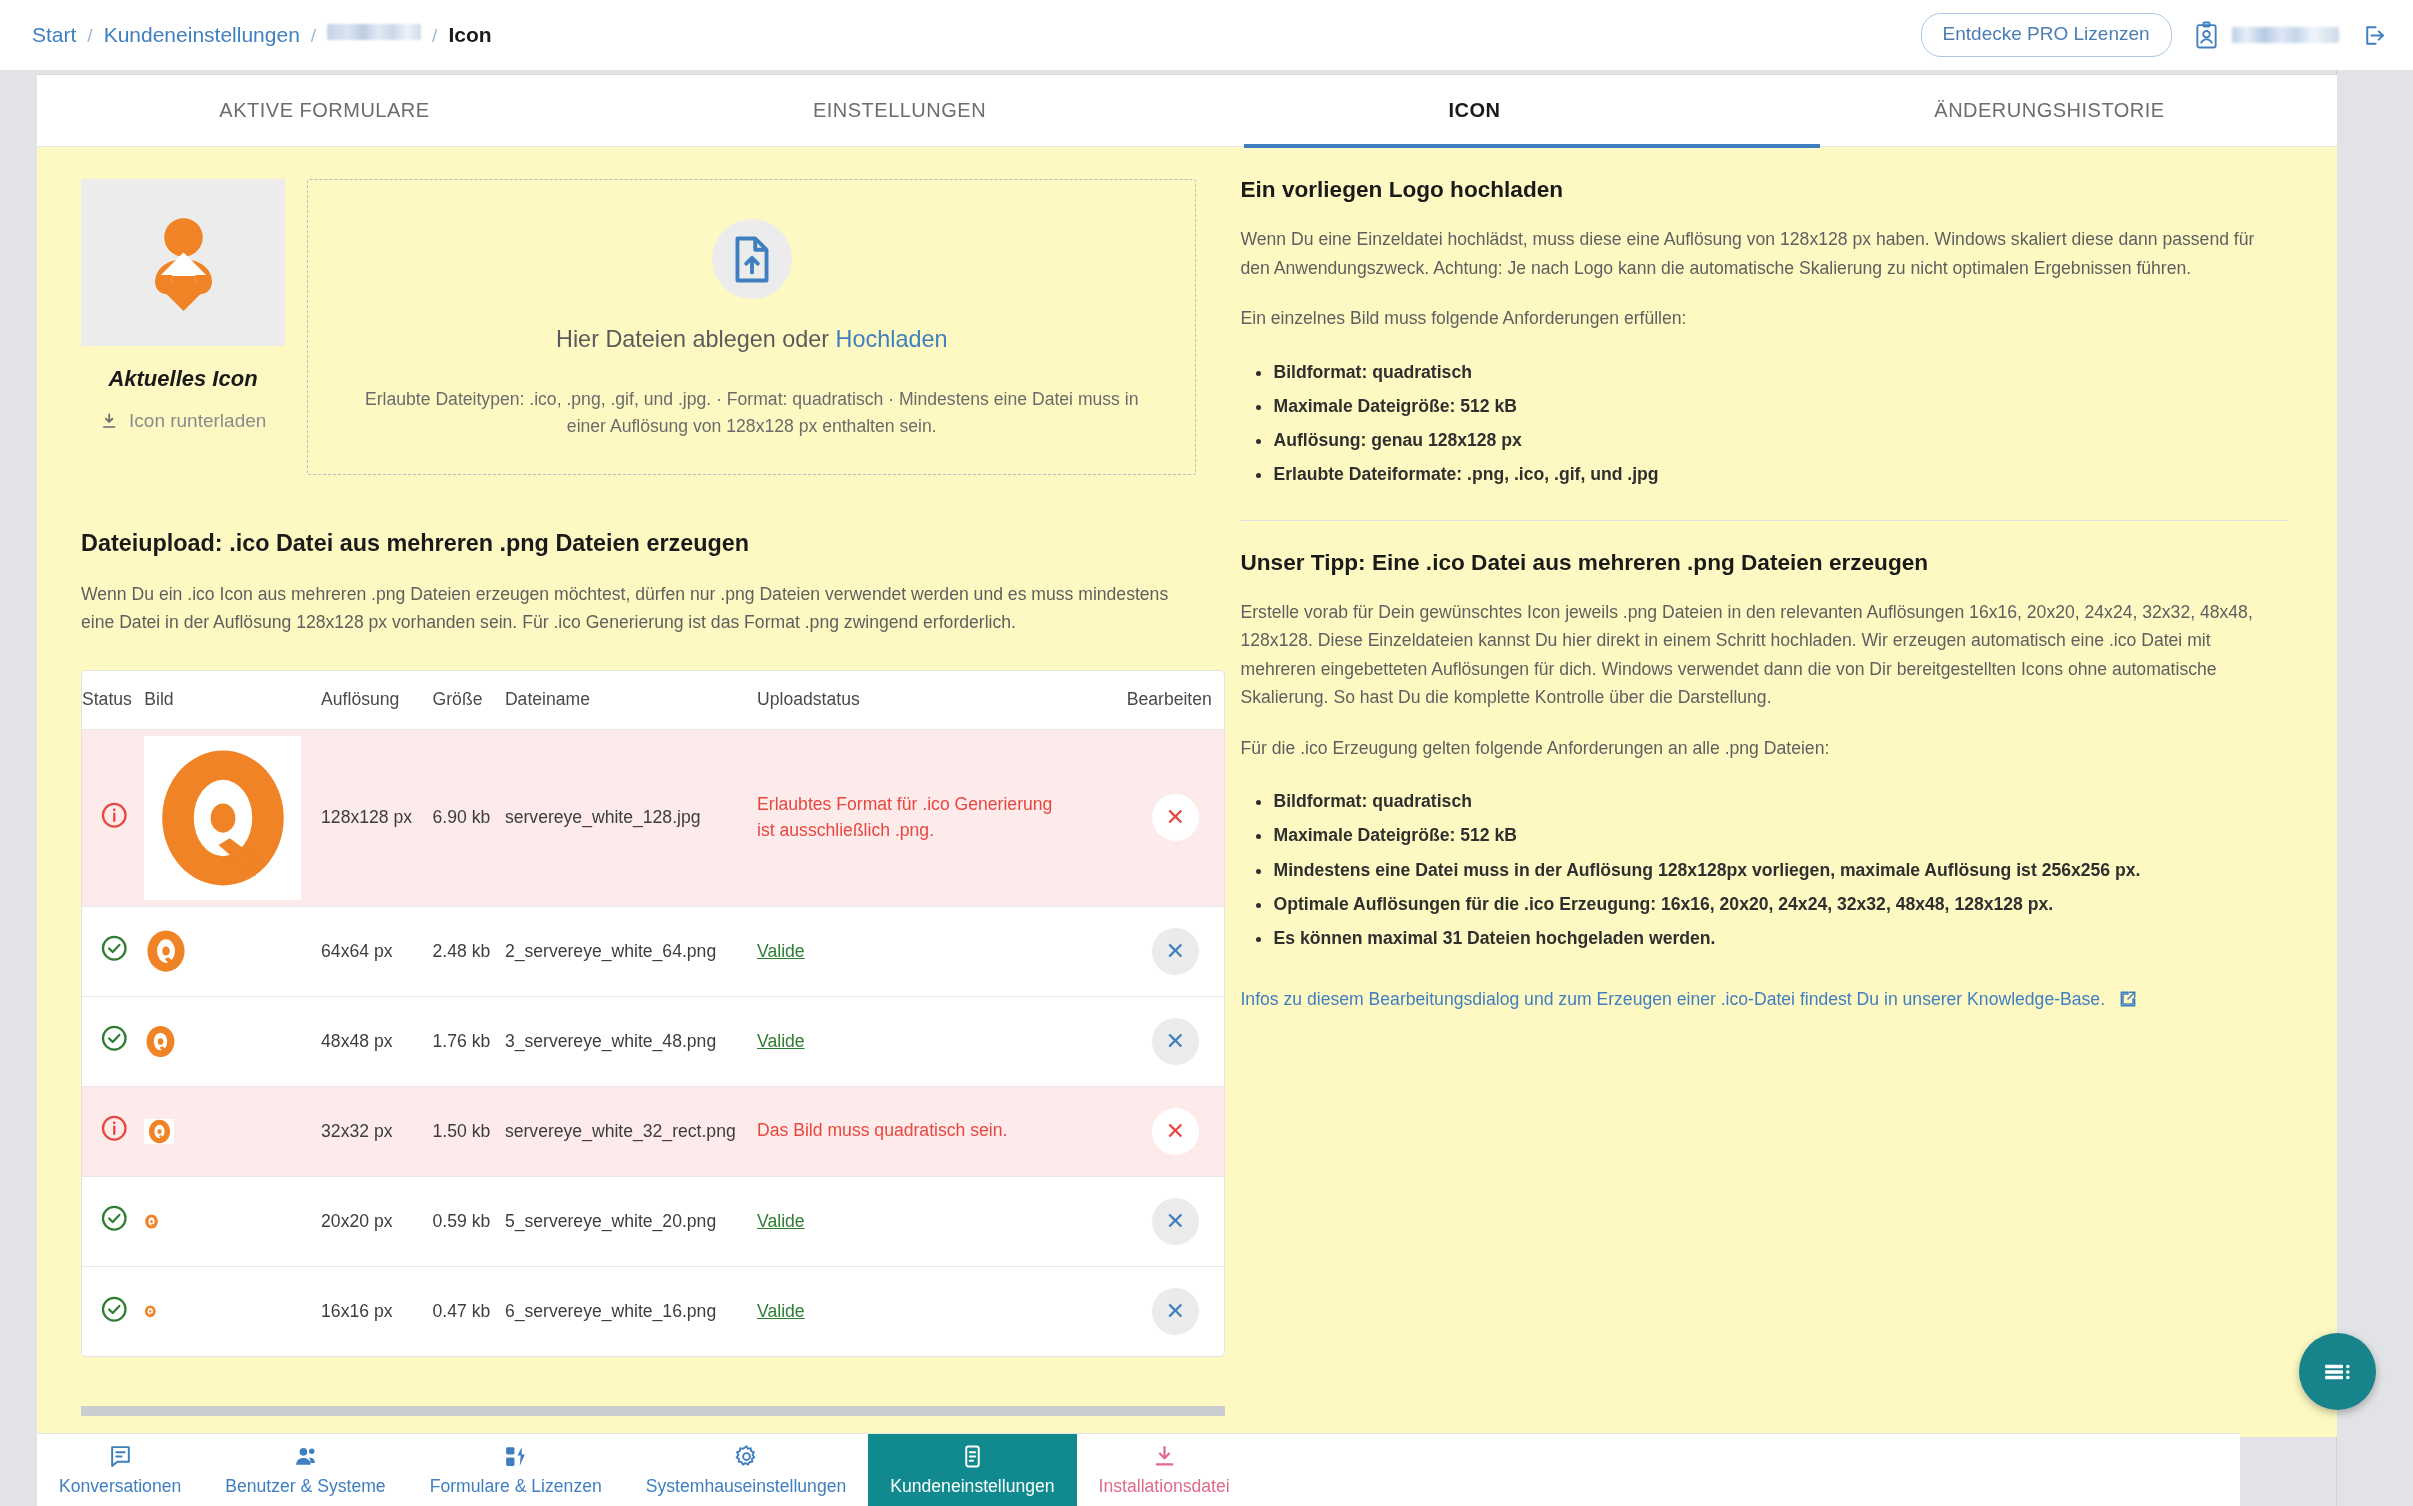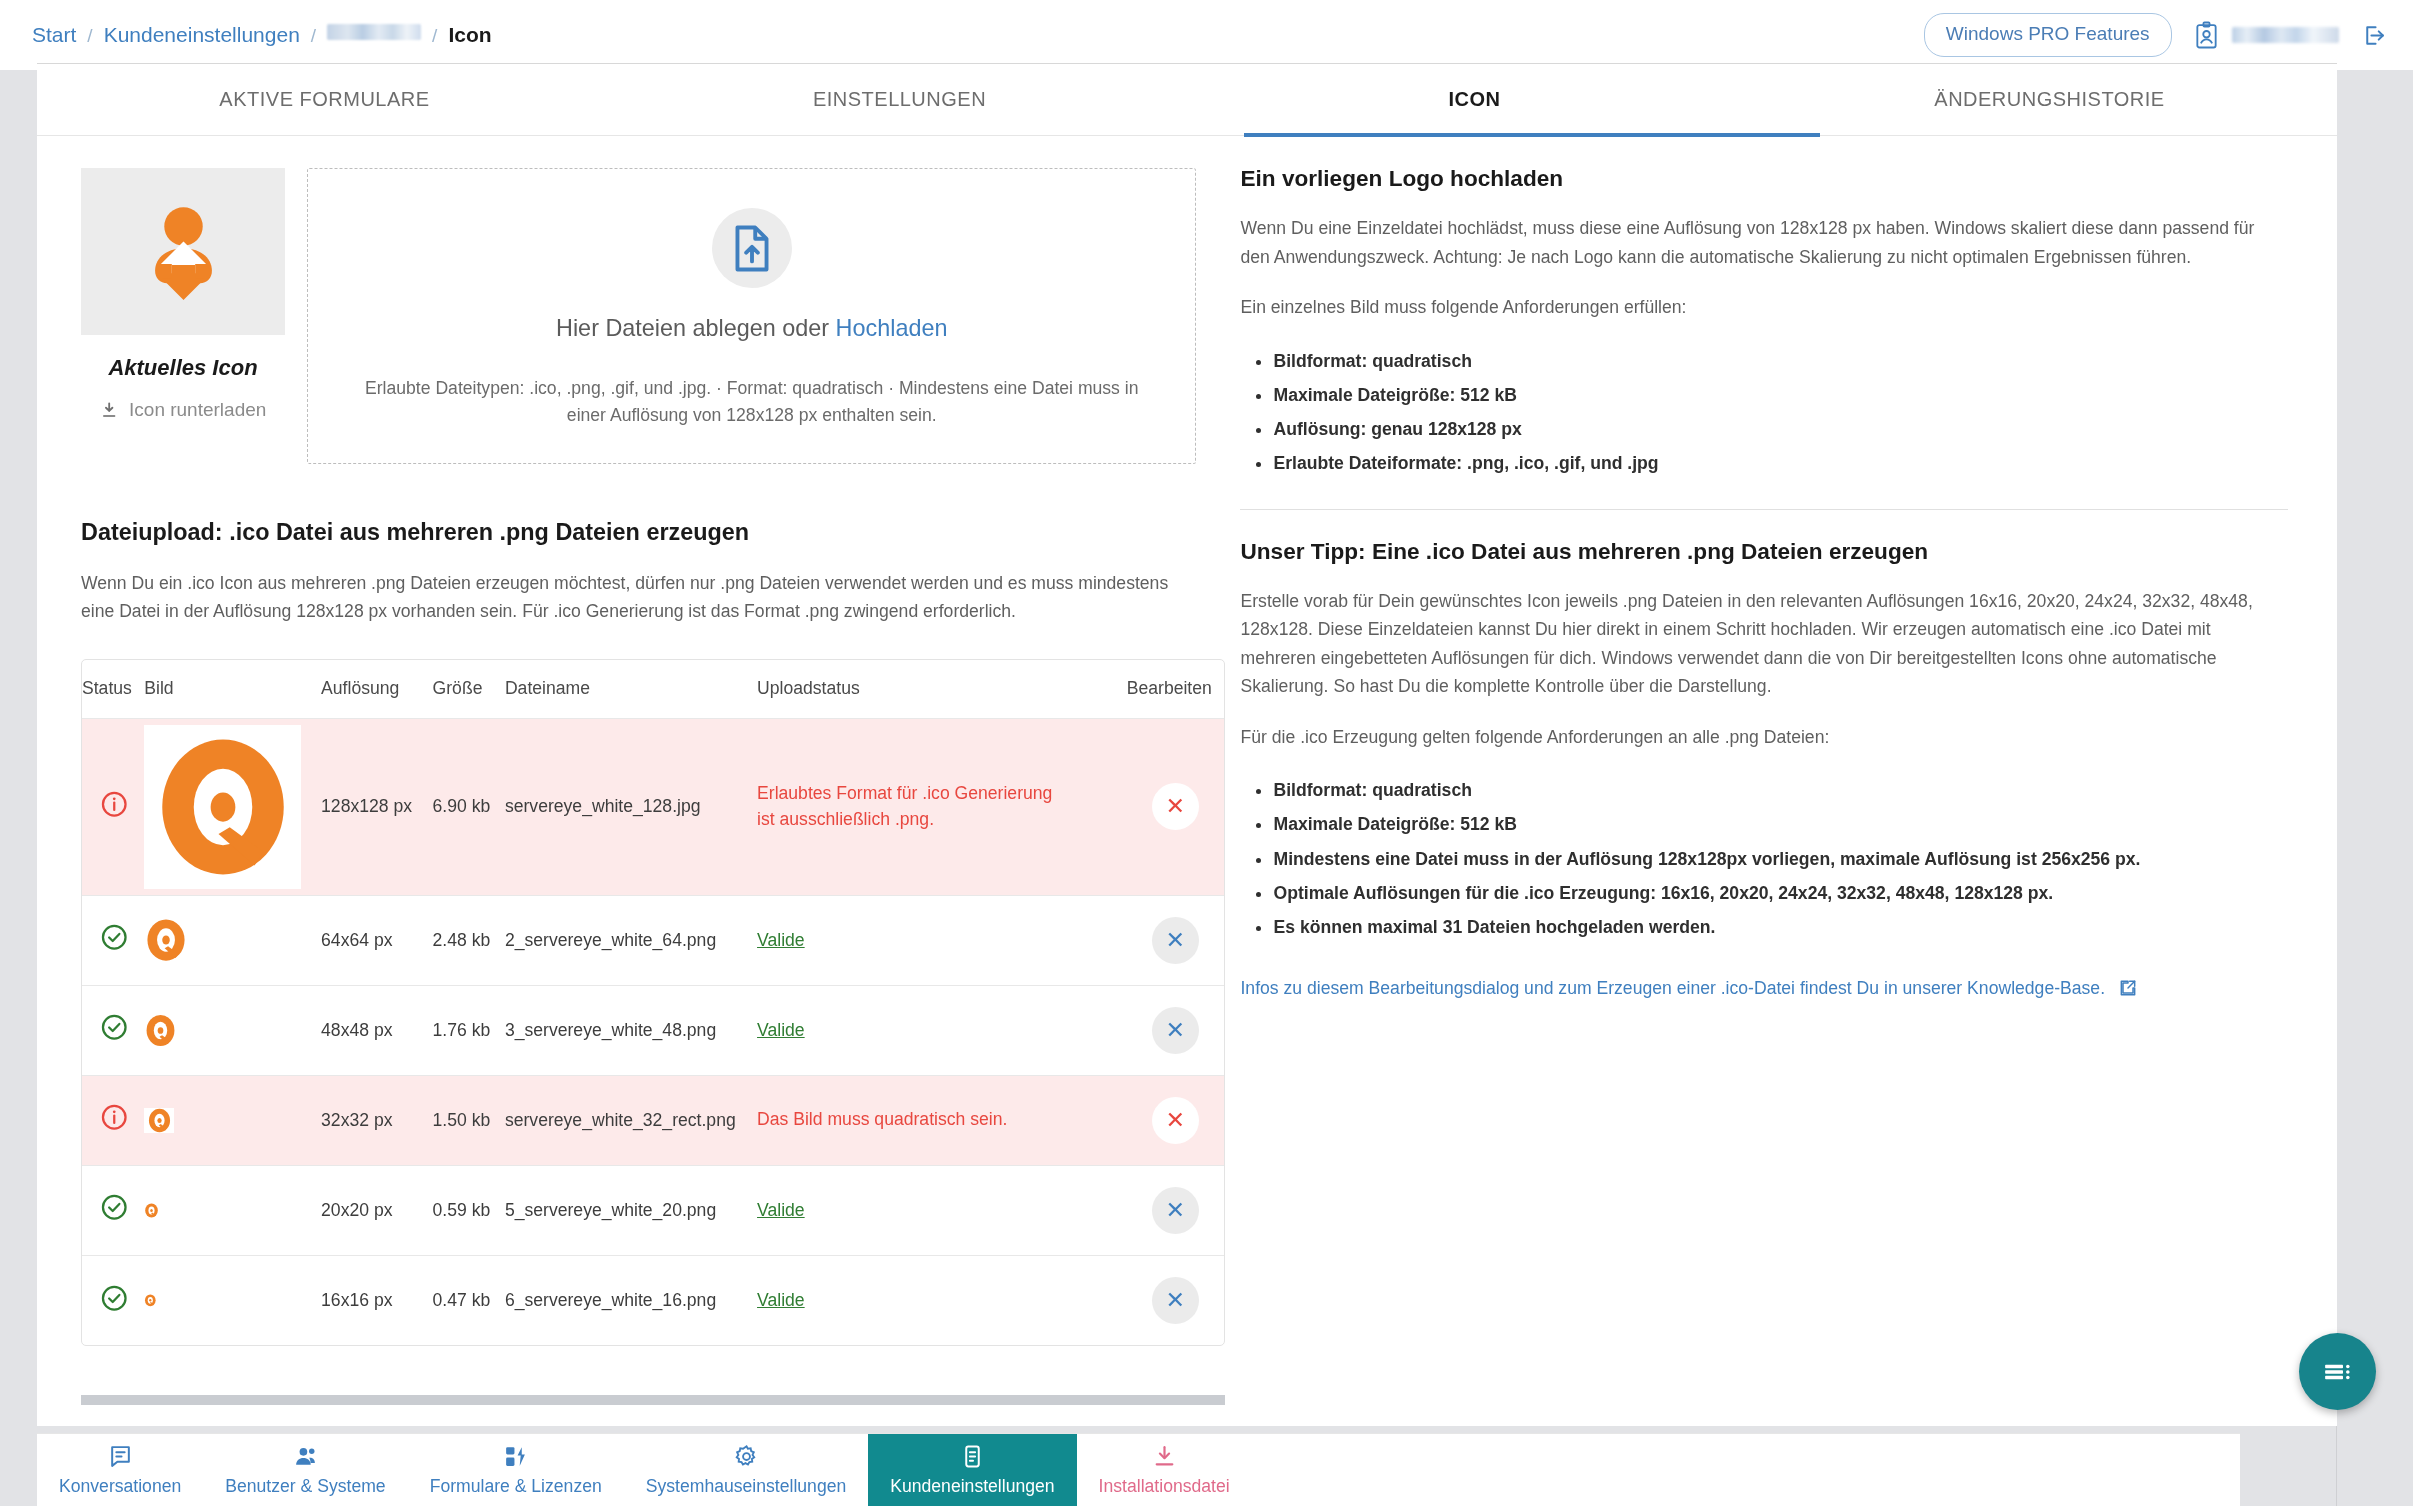--- a/index.html
+++ b/index.html
@@ -49,23 +49,23 @@
   .user-chunk { display: flex; align-items: center; gap: 13.4px; }
   .user-redacted {
     display: inline-block; width: 107px; height: 16px;
     background: linear-gradient(90deg,#bcd0e6 0%,#e6eef6 14%,#b4c9e2 30%,#dee8f3 46%,#c2d5ea 60%,#f0f5fa 76%,#cdd9e9 100%);
     filter: blur(1.4px); border-radius: 1.7px;
   }
   .ic { display: inline-flex; align-items: center; justify-content: center; }
 
   
   .frame {
-    position: absolute; left: 37px; top: 63px;
+    position: absolute; left: 37px; top: 74px;
     width: 2300px; height: 1363px;
-    background: #ffffff;
+    background: #fef9c3;
     border-top: 0.8px solid #d8d8d8;
     overflow: hidden;
   }
   .scroll-left {
     position: absolute; left: 0; top: 70px; width: 37px; height: 1437px;
     background: #e2e3e6;
   }
   .scroll-right {
     position: absolute; left: 2337px; top: 70px; width: 76px; height: 1437px;
     background: #e2e3e6;
@@ -232,21 +232,21 @@
       <span class="crumb-link">Start</span>
       <span class="crumb-sep">/</span>
       <span class="crumb-link">Kundeneinstellungen</span>
       <span class="crumb-sep">/</span>
       <span class="crumb-redacted"></span>
       <span class="crumb-sep">/</span>
       <span class="crumb-current">Icon</span>
     </div>
 
     <div class="topright">
-      <button class="pro-btn">Windows PRO Features</button>
+      <button class="pro-btn">Entdecke PRO Lizenzen</button>
       <div class="user-chunk">
         <span class="ic">
           <svg width="25" height="28.5" viewBox="0 0 24 28" fill="none" stroke="#3f7fbf" stroke-width="1.8">
             <rect x="3" y="4" width="18" height="22" rx="2"></rect>
             <rect x="9" y="1.5" width="6" height="4" rx="1"></rect>
             <circle cx="12" cy="13" r="3.2"></circle>
             <path d="M6.5 22c1.2-2.8 3.3-4 5.5-4s4.3 1.2 5.5 4"></path>
           </svg>
         </span>
         <span class="user-redacted"></span>

